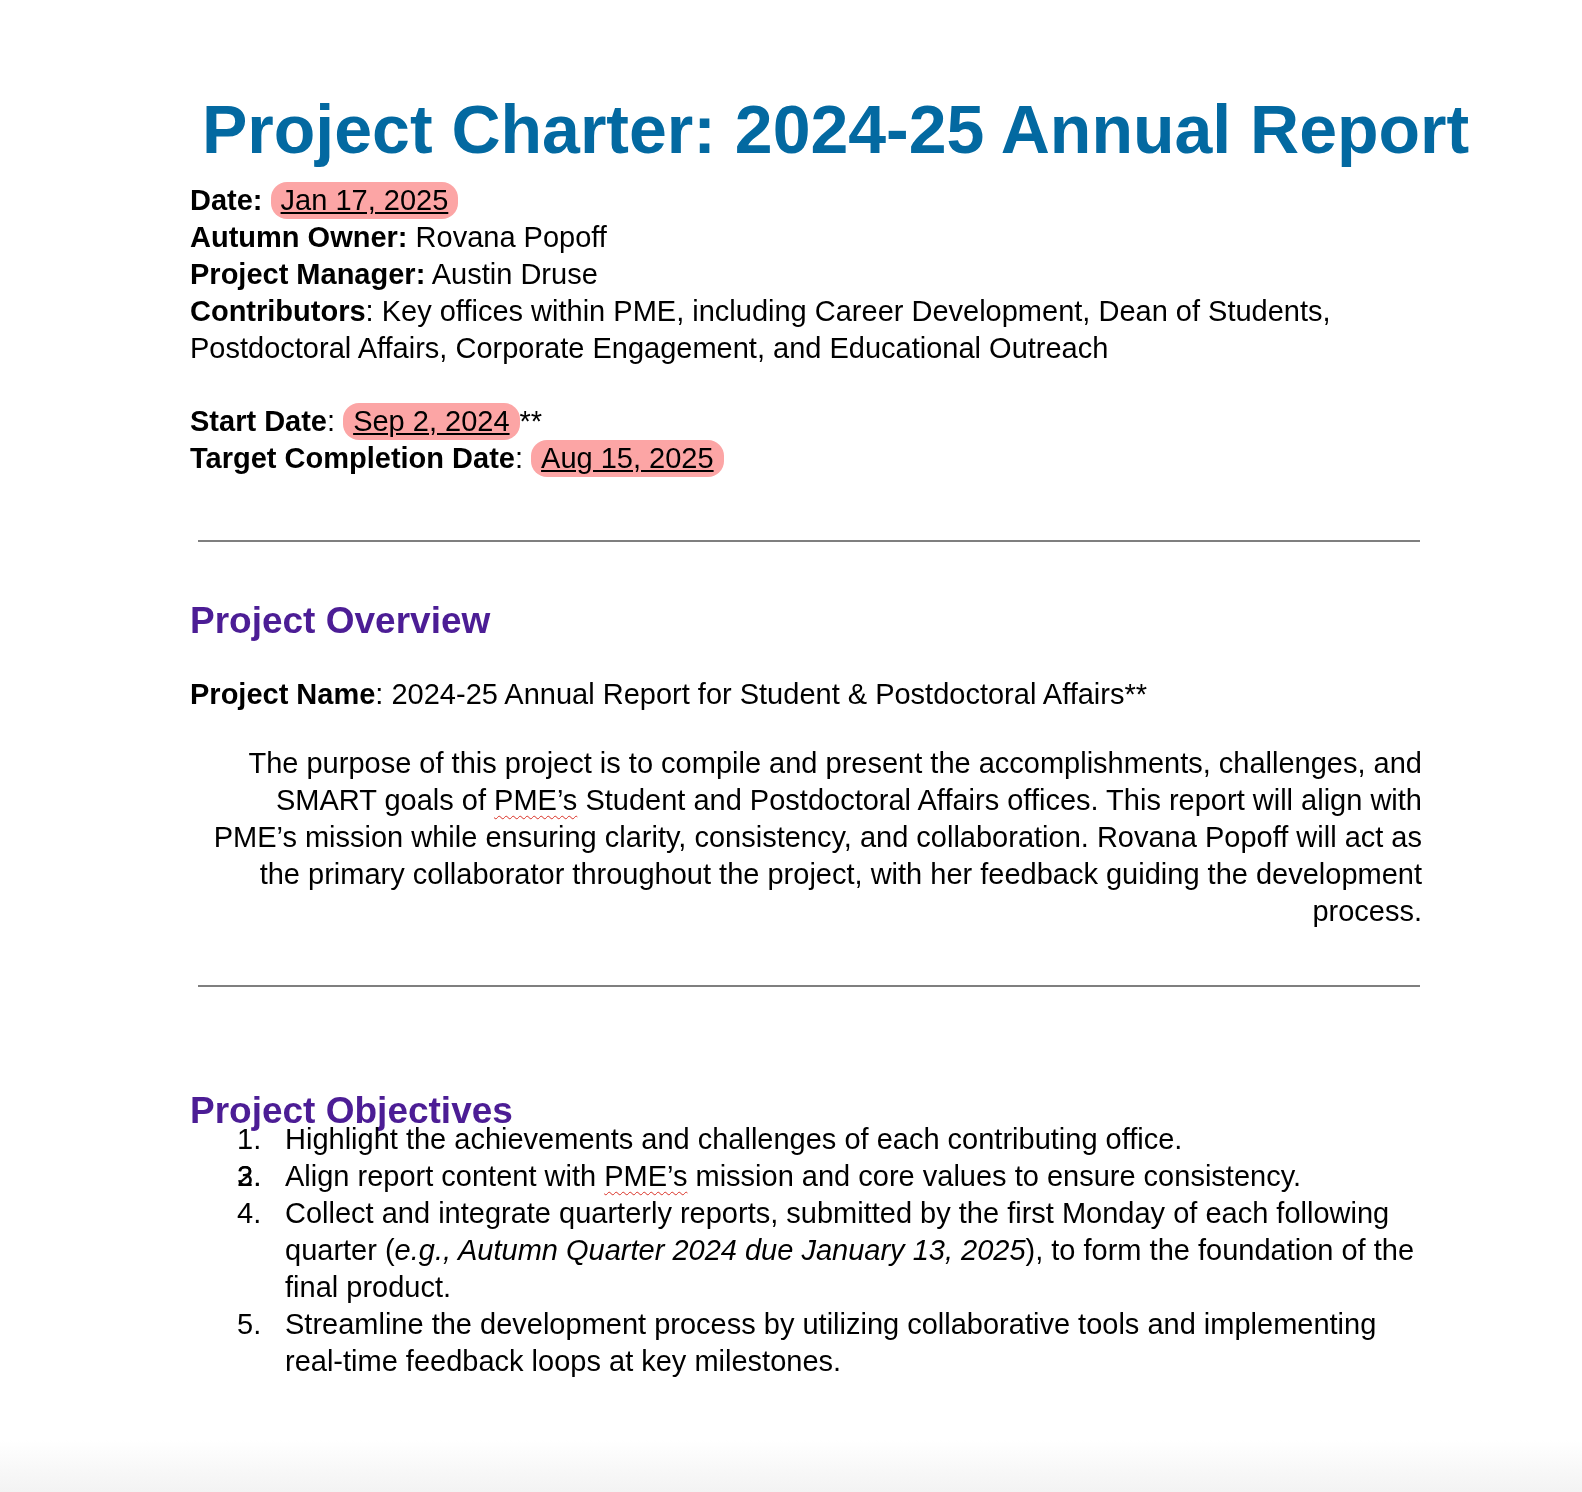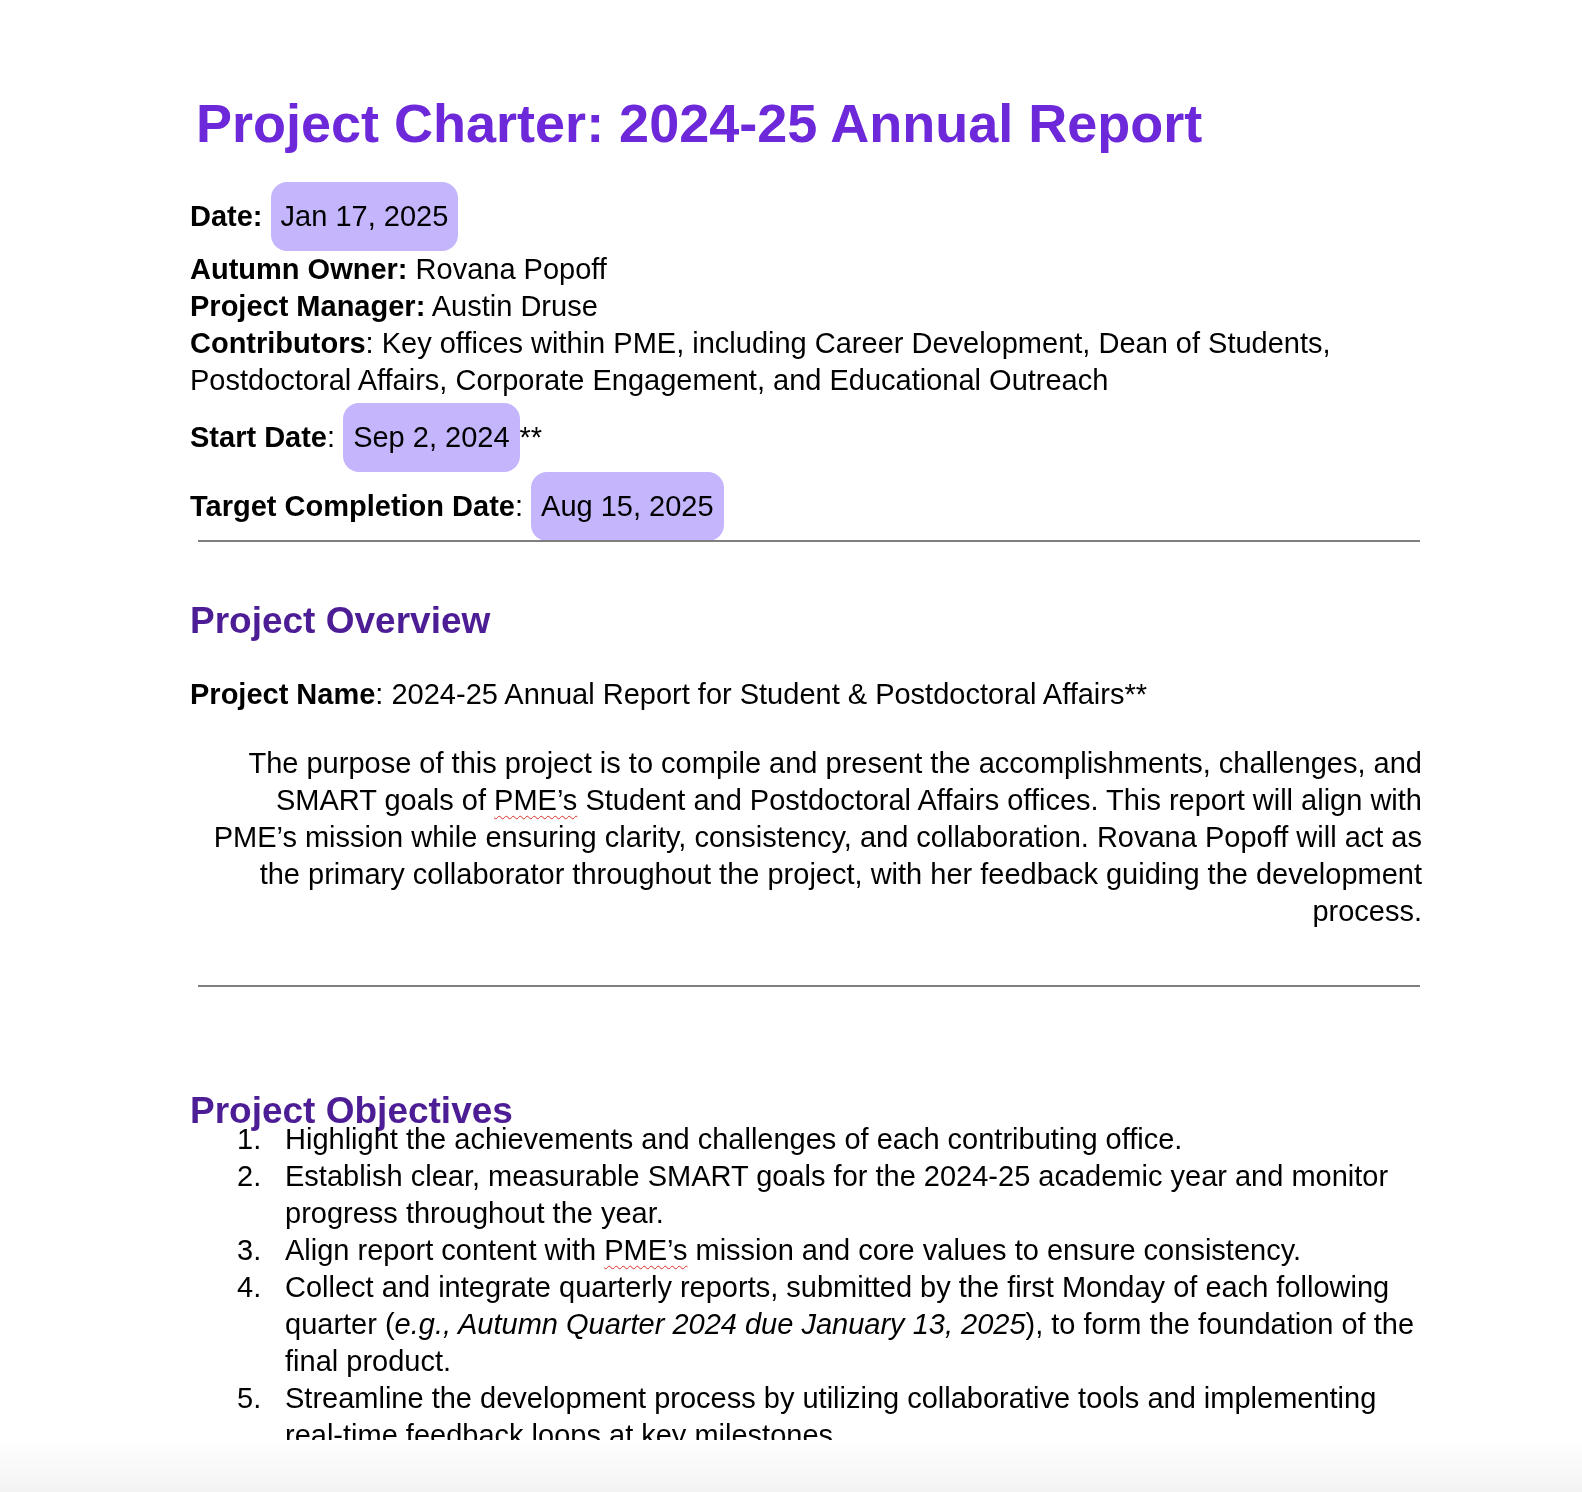--- a/index.html
+++ b/index.html
@@ -18,49 +18,50 @@
     .page {
       position: absolute;
       left: 190px;
       top: 0;
       width: 1232px;
     }
     .doc-title {
       position: absolute;
       left: 0;
       top: 84px;
-      margin: 6px;
-      font-size: 54px;
+      margin: 12px;
+      font-size: 68px;
       font-weight: bold;
-      color: #6d28d9;
+      color: #0369a1;
       letter-spacing: 0px;
       white-space: nowrap;
       line-height: 66px;
     }
     .meta-block {
       position: absolute;
       left: 0;
       top: 182px;
       width: 1232px;
       font-size: 29px;
       line-height: 37px;
     }
     .meta-line {
       white-space: nowrap;
     }
     .meta-label {
       font-weight: bold;
     }
     .date-chip {
       display: inline-block;
-      background: #c4b5fd;
+      background: #fca5a5;
       border-radius: 16px;
-      padding: 16px 10px;
+      padding: 0 10px;
       line-height: 37px;
       cursor: pointer;
+      text-decoration: underline;
     }
     .wrap {
       white-space: normal;
     }
     .dates-block {
       position: absolute;
       left: 0;
       top: 403px;
       font-size: 29px;
       line-height: 37px;
@@ -174,21 +175,20 @@
 
   <h2 class="section-heading" style="top:1088px;">Project Objectives</h2>
 
   <ol class="objectives-list">
     <li>
       <span class="num">1.</span>
       <span>Highlight the achievements and challenges of each contributing office.</span>
     </li>
     <li>
       <span class="num">2.</span>
-      <span>Establish clear, measurable SMART goals for the 2024-25 academic year and monitor progress throughout the year.</span>
     </li>
     <li>
       <span class="num">3.</span>
       <span>Align report content with </span><span class="spell">PME’s</span><span> mission and core values to ensure consistency.</span>
     </li>
     <li>
       <span class="num">4.</span>
       <span>Collect and integrate quarterly reports, submitted by the first Monday of each following quarter (</span><em>e.g., Autumn Quarter 2024 due January 13, 2025</em><span>), to form the foundation of the final product.</span>
     </li>
     <li>

